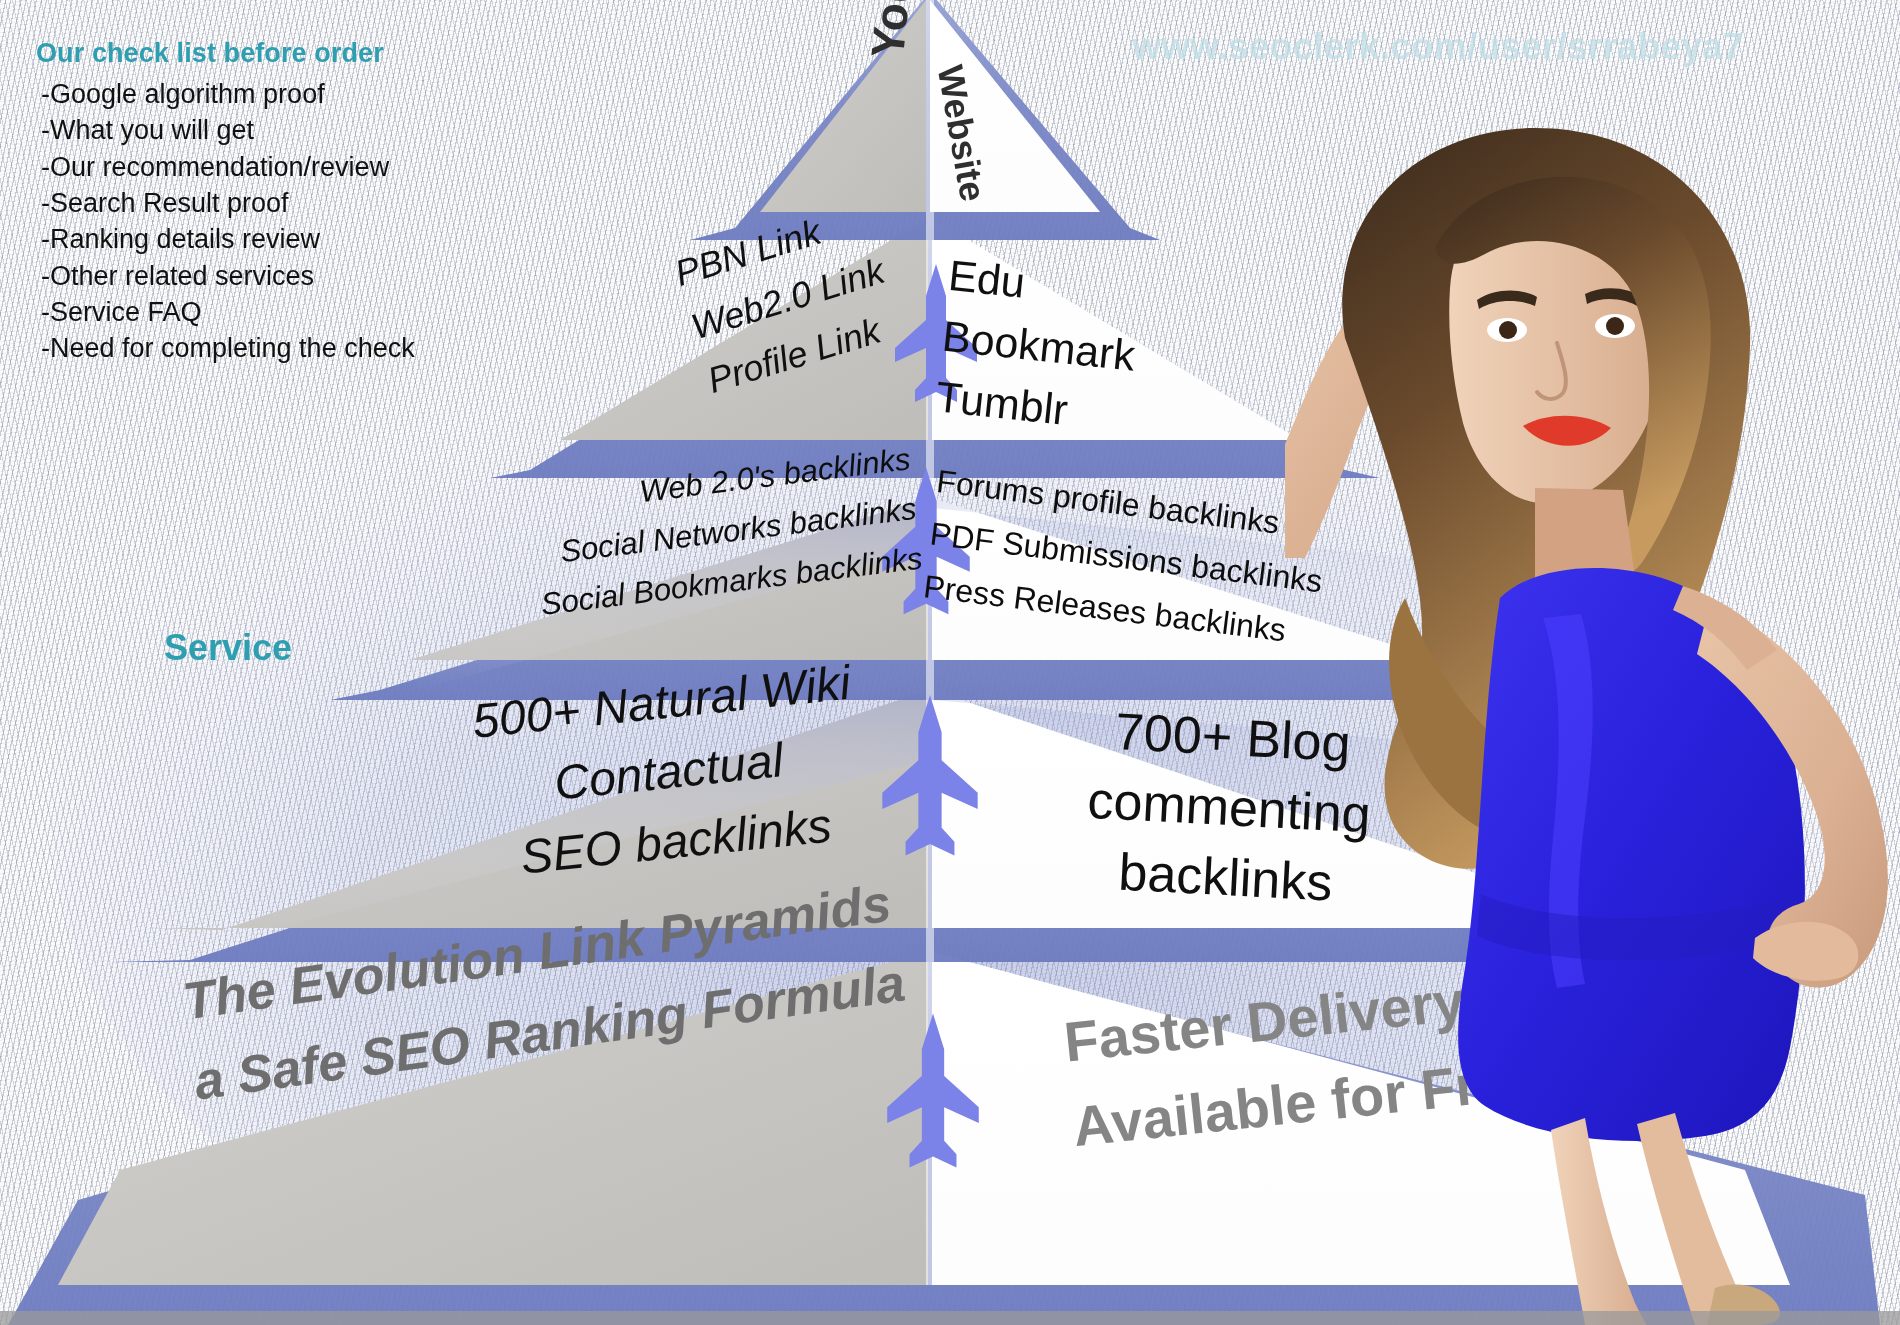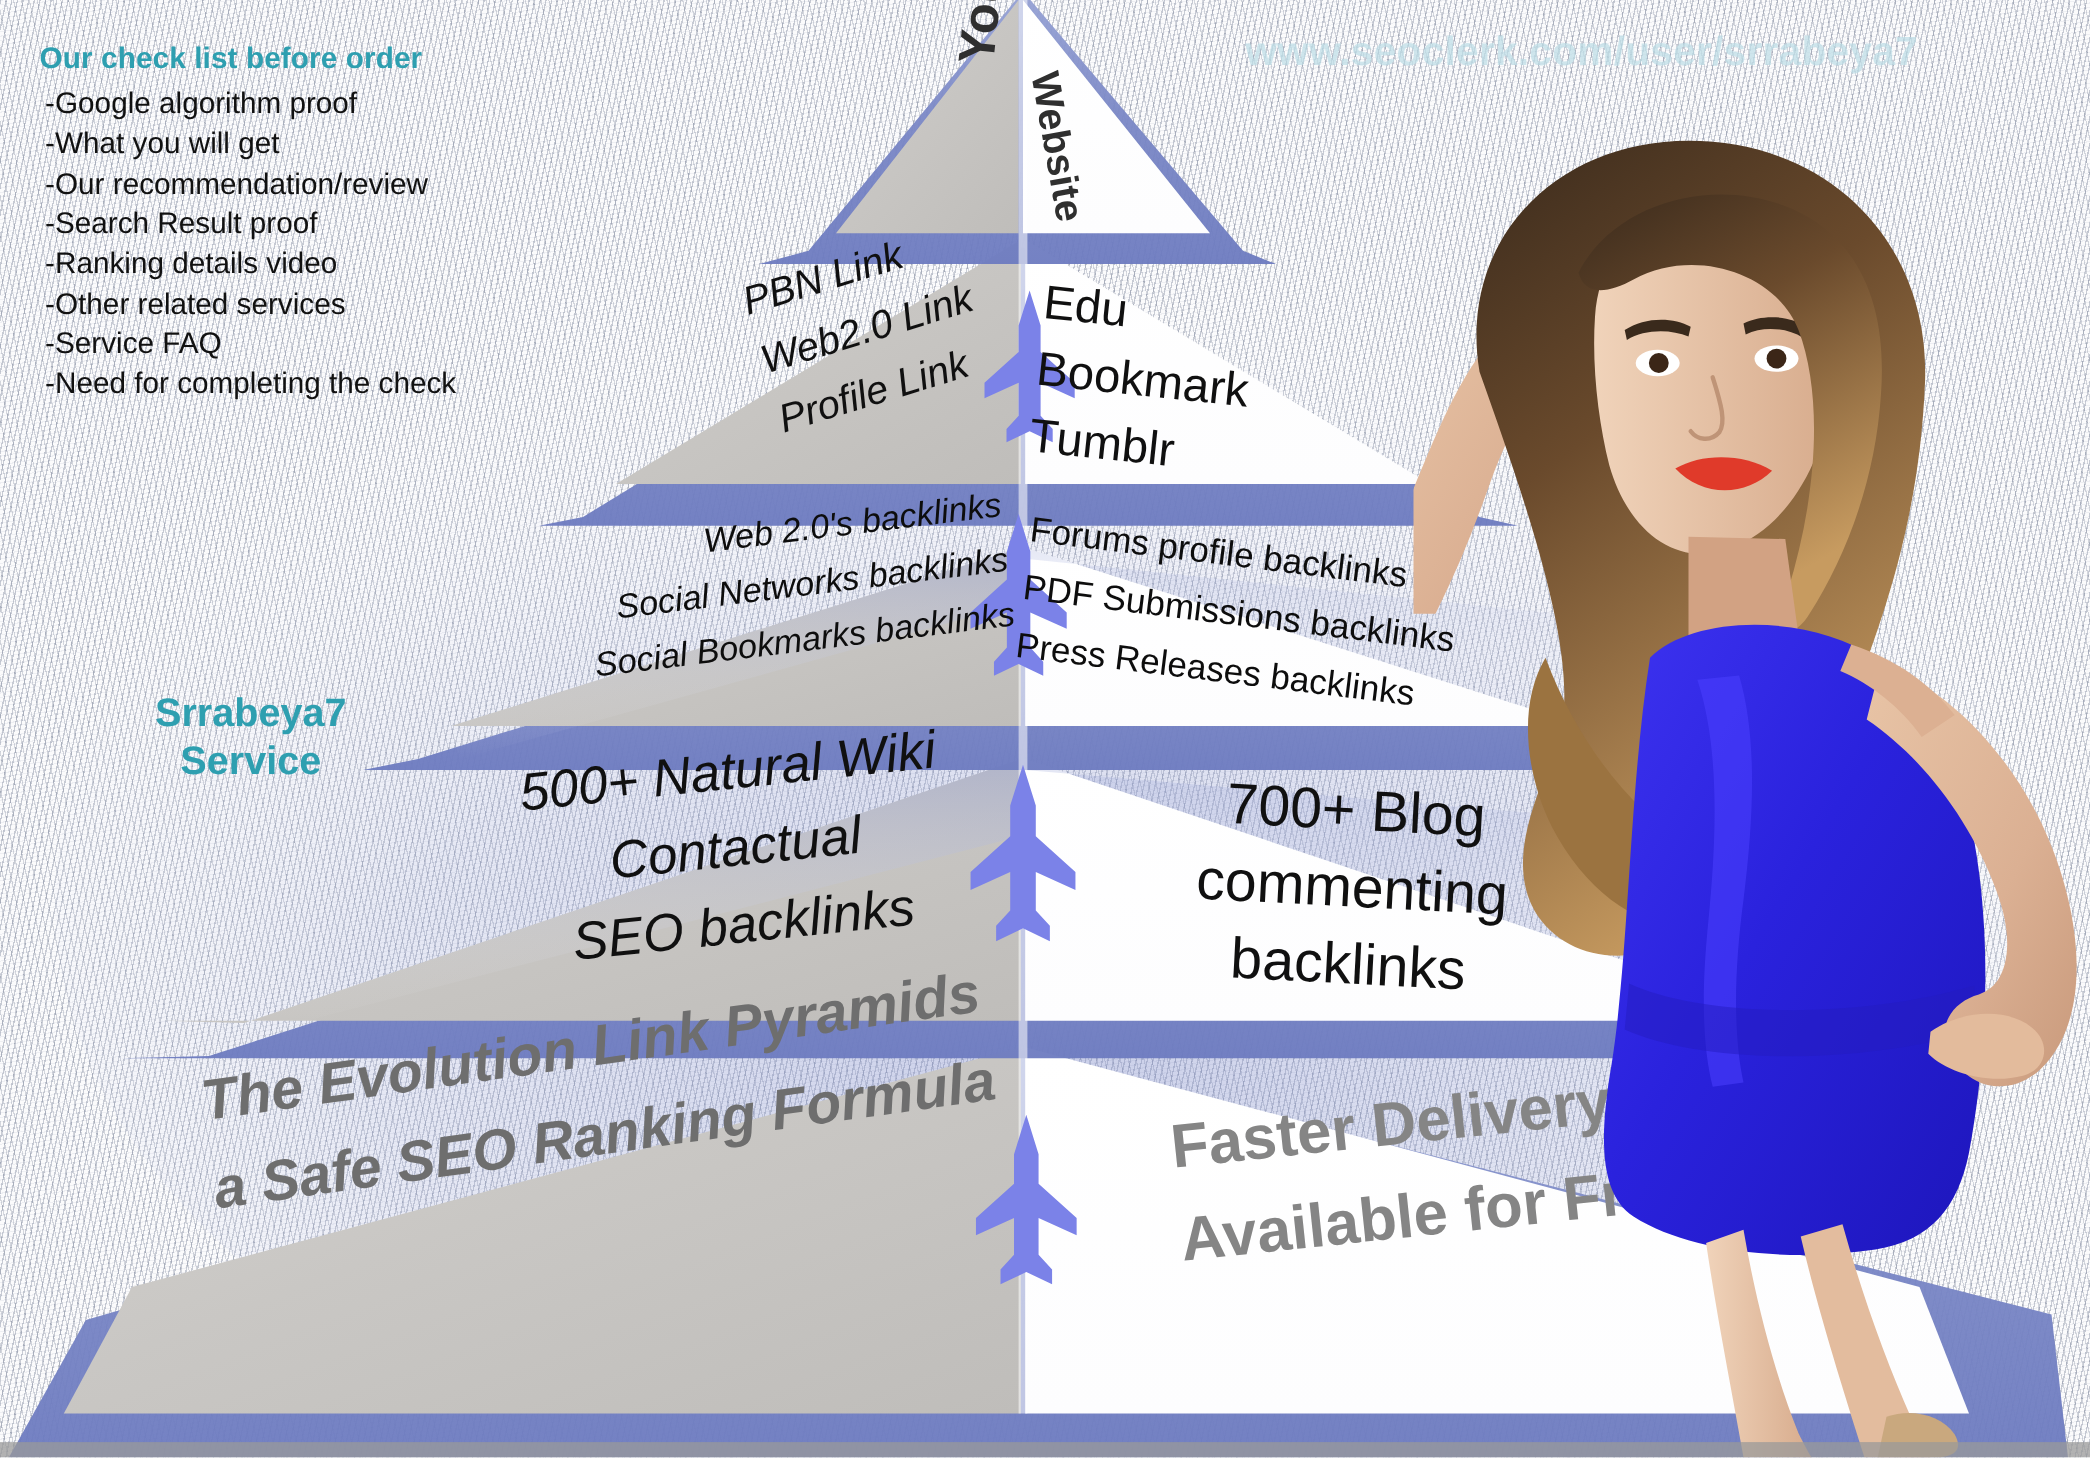--- a/index.html
+++ b/index.html
@@ -201,28 +201,27 @@
     <div>Faster Delivery</div>
     <div>Available for Free</div>
   </div>
 
   <div class="checklist">
     <div class="cl-title">Our check list before order</div>
     <div class="cl-item">-Google algorithm proof</div>
     <div class="cl-item">-What you will get</div>
     <div class="cl-item">-Our recommendation/review</div>
     <div class="cl-item">-Search Result proof</div>
-    <div class="cl-item">-Ranking details video</div>
+    <div class="cl-item">-Ranking details review</div>
     <div class="cl-item">-Other related services</div>
     <div class="cl-item">-Service FAQ</div>
     <div class="cl-item">-Need for completing the check</div>
   </div>
 
   <div class="brand">
-    <div>Srrabeya7</div>
     <div>Service</div>
   </div>
 
   <div class="watermark">www.seoclerk.com/user/srrabeya7</div>
 
   <svg class="model" viewBox="0 0 620 1287" preserveAspectRatio="none">
     <defs>
       <linearGradient id="skin" x1="0" y1="0" x2="1" y2="1">
         <stop offset="0%" stop-color="#e8c4a6"></stop>
         <stop offset="60%" stop-color="#dbb093"></stop>

